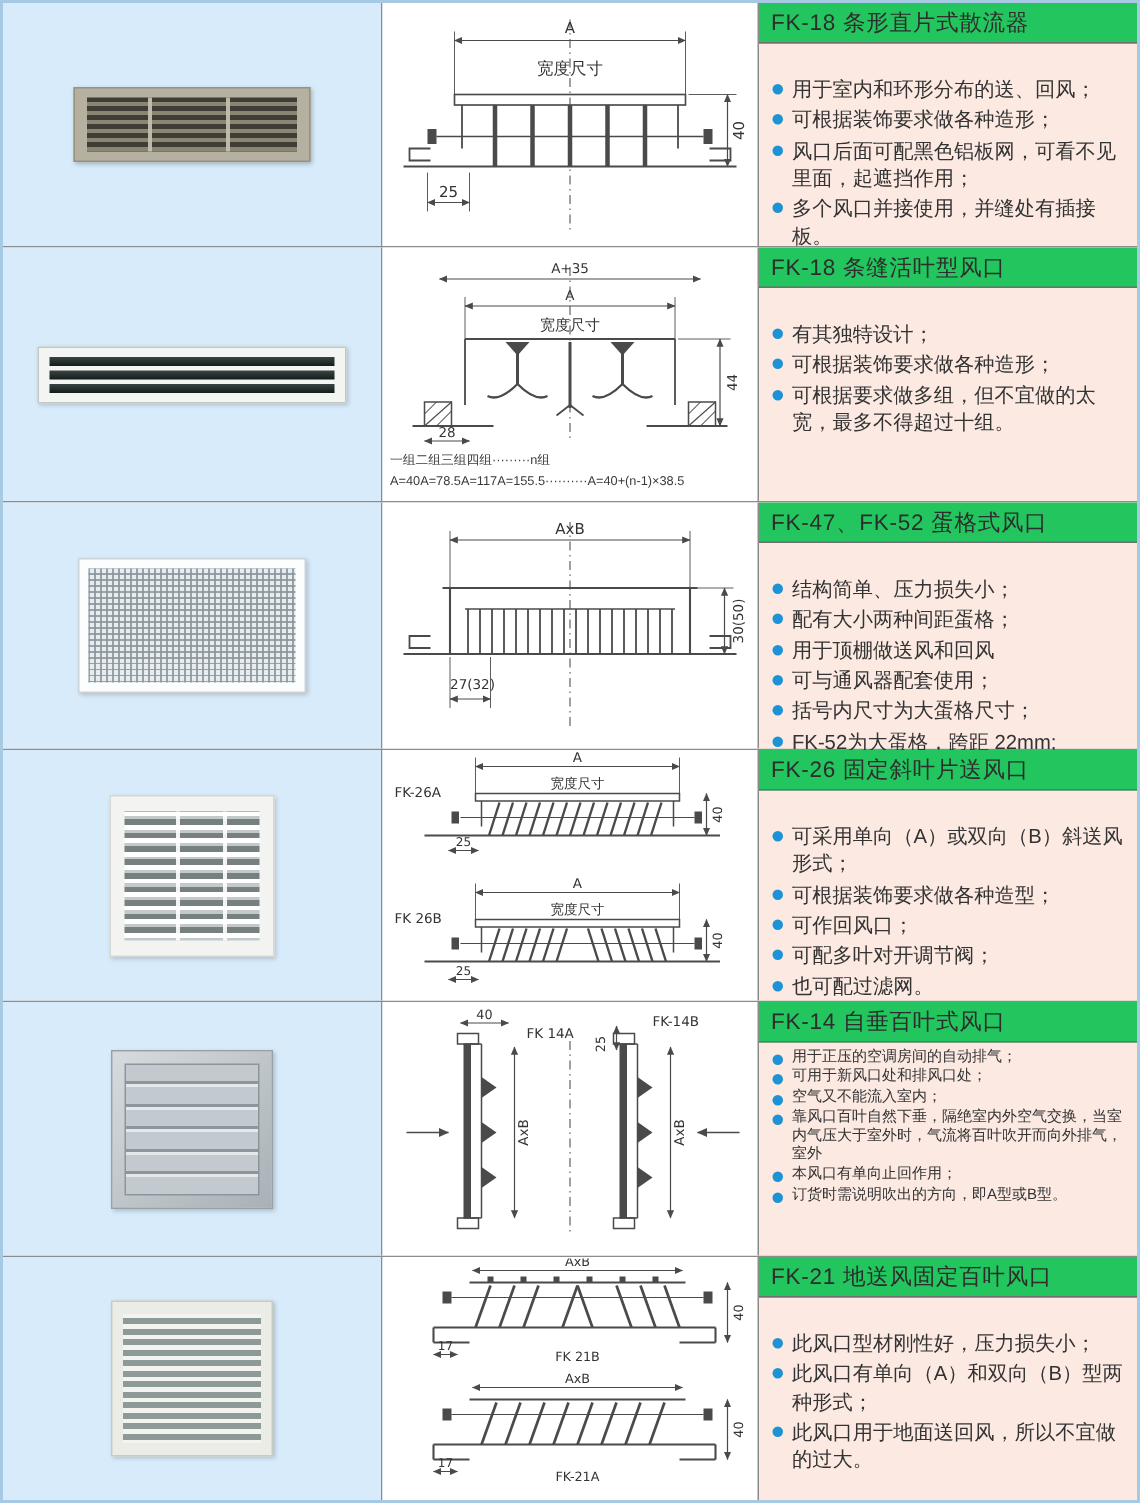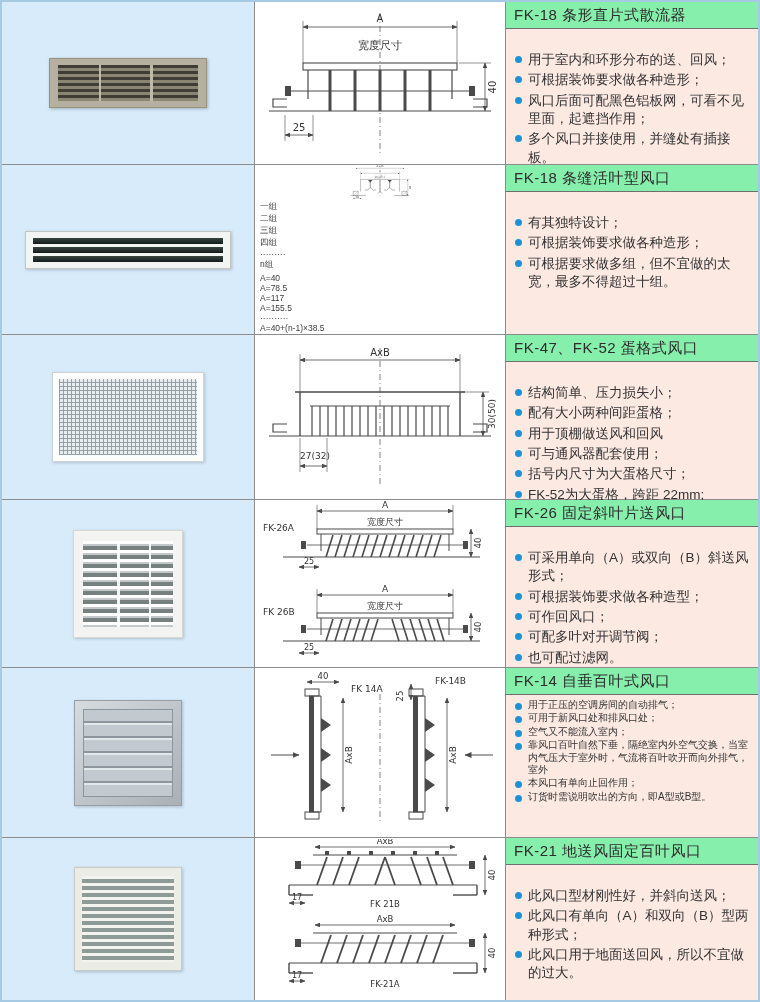--- a/index.html
+++ b/index.html
@@ -5,21 +5,21 @@
   * { margin:0; padding:0; box-sizing:border-box; }
   body { font-family:"Liberation Sans","DejaVu Sans",sans-serif; background:#fff; }
   .page { width:760px; height:1002px; border:2px solid #a6c9e4; background:#fff; overflow:hidden; }
   .row { display:flex; border-bottom:1px solid #8c8c8c; }
   .r1{height:163px} .r2{height:170px} .r3{height:165px} .r4{height:168px} .r5{height:170px} .r6{height:162px; border-bottom:none;}
   .cell-photo { width:253px; background:#d7ebfb; border-right:1px solid #8c8c8c;
                 display:flex; align-items:center; justify-content:center; }
   .cell-draw { width:251px; background:#ffffff; border-right:1px solid #8c8c8c;
                display:flex; flex-direction:column; align-items:center; justify-content:center; }
   .cell-text { flex:1; background:#fbe9e2; display:flex; flex-direction:column; }
-  .title-bar { background:#86efac; border-bottom:1px solid #6e6e6e; padding:4px 6px 3px 8px;
+  .title-bar { background:#22c55e; border-bottom:1px solid #6e6e6e; padding:4px 6px 3px 8px;
                font-size:15px; color:#2d2d2d; letter-spacing:0.5px; }
   ul.bullets { list-style:none; padding:20px 5px 3px 9px; font-size:13.5px; color:#333; }
   ul.bullets li { display:flex; align-items:flex-start; line-height:1.36; margin:2px 0; }
   .dot { width:7px; height:7px; border-radius:50%; background:#1d93d6; margin:5px 6px 0 0; flex:0 0 7px; }
   ul.tight { font-size:10px; padding-top:3px; }
   ul.tight li { line-height:1.24; margin:1px 0; }
   ul.tight .dot { margin-top:4px; }
   .gap-m { padding-top:18px; }
   .gap-l { padding-top:40px; }
 
@@ -47,21 +47,21 @@
   .ph6 { width:108px; height:104px; background:#ecece6; border:1px solid #c8cbc3; padding:8px 7px; box-shadow:1px 1px 3px rgba(0,0,0,.2); }
   .ph6 .fill { width:100%; height:100%;
     background:repeating-linear-gradient(180deg,#f3f4f0 0 3px,#8e9a98 3px 7px); }
 
   
   svg.tech { display:block; }
   svg.tech line, svg.tech polyline, svg.tech path.o, svg.tech rect.o { stroke:#4a4a4a; fill:none; }
   svg.tech text { fill:#333; font-family:"DejaVu Sans","Liberation Sans",sans-serif; }
   .cn { font-size:11px; }
   .notes { width:244px; font-size:8.5px; color:#3a3a3a; }
-  .notes .line { display:flex; justify-content:flex-start; padding:1px 2px; white-space:nowrap;flex-direction:column; }
+  .notes .line { display:flex; justify-content:flex-start; padding:1px 2px; white-space:nowrap; }
 </style>
 </head>
 <body>
 
 <div class="page">
 
   <div class="row r1">
     <div class="cell-photo">
       <div class="ph1">
           <div class="fill"></div>
@@ -555,21 +555,21 @@
         <line x1="34" y1="142" x2="50" y2="142" stroke-width="0.8" marker-start="url(#a6)" marker-end="url(#a6)"></line>
         <text x="42" y="139" font-size="8" text-anchor="middle">17</text>
         <text x="130" y="148" font-size="8.5" text-anchor="middle">FK-21A</text>
       </svg>
     </div>
     <div class="cell-text">
       <div class="title-bar">FK-21 地送风固定百叶风口</div>
       <ul class="bullets gap-l">
         <li>
             <span class="dot"></span>
-            <span>此风口型材刚性好，并斜向送风；</span>
+            <span>此风口型材刚性好，压力损失小；</span>
           </li>
         <li>
             <span class="dot"></span>
             <span>此风口有单向（A）和双向（B）型两种形式；</span>
           </li>
         <li>
             <span class="dot"></span>
             <span>此风口用于地面送回风，所以不宜做的过大。</span>
           </li>
       </ul>

